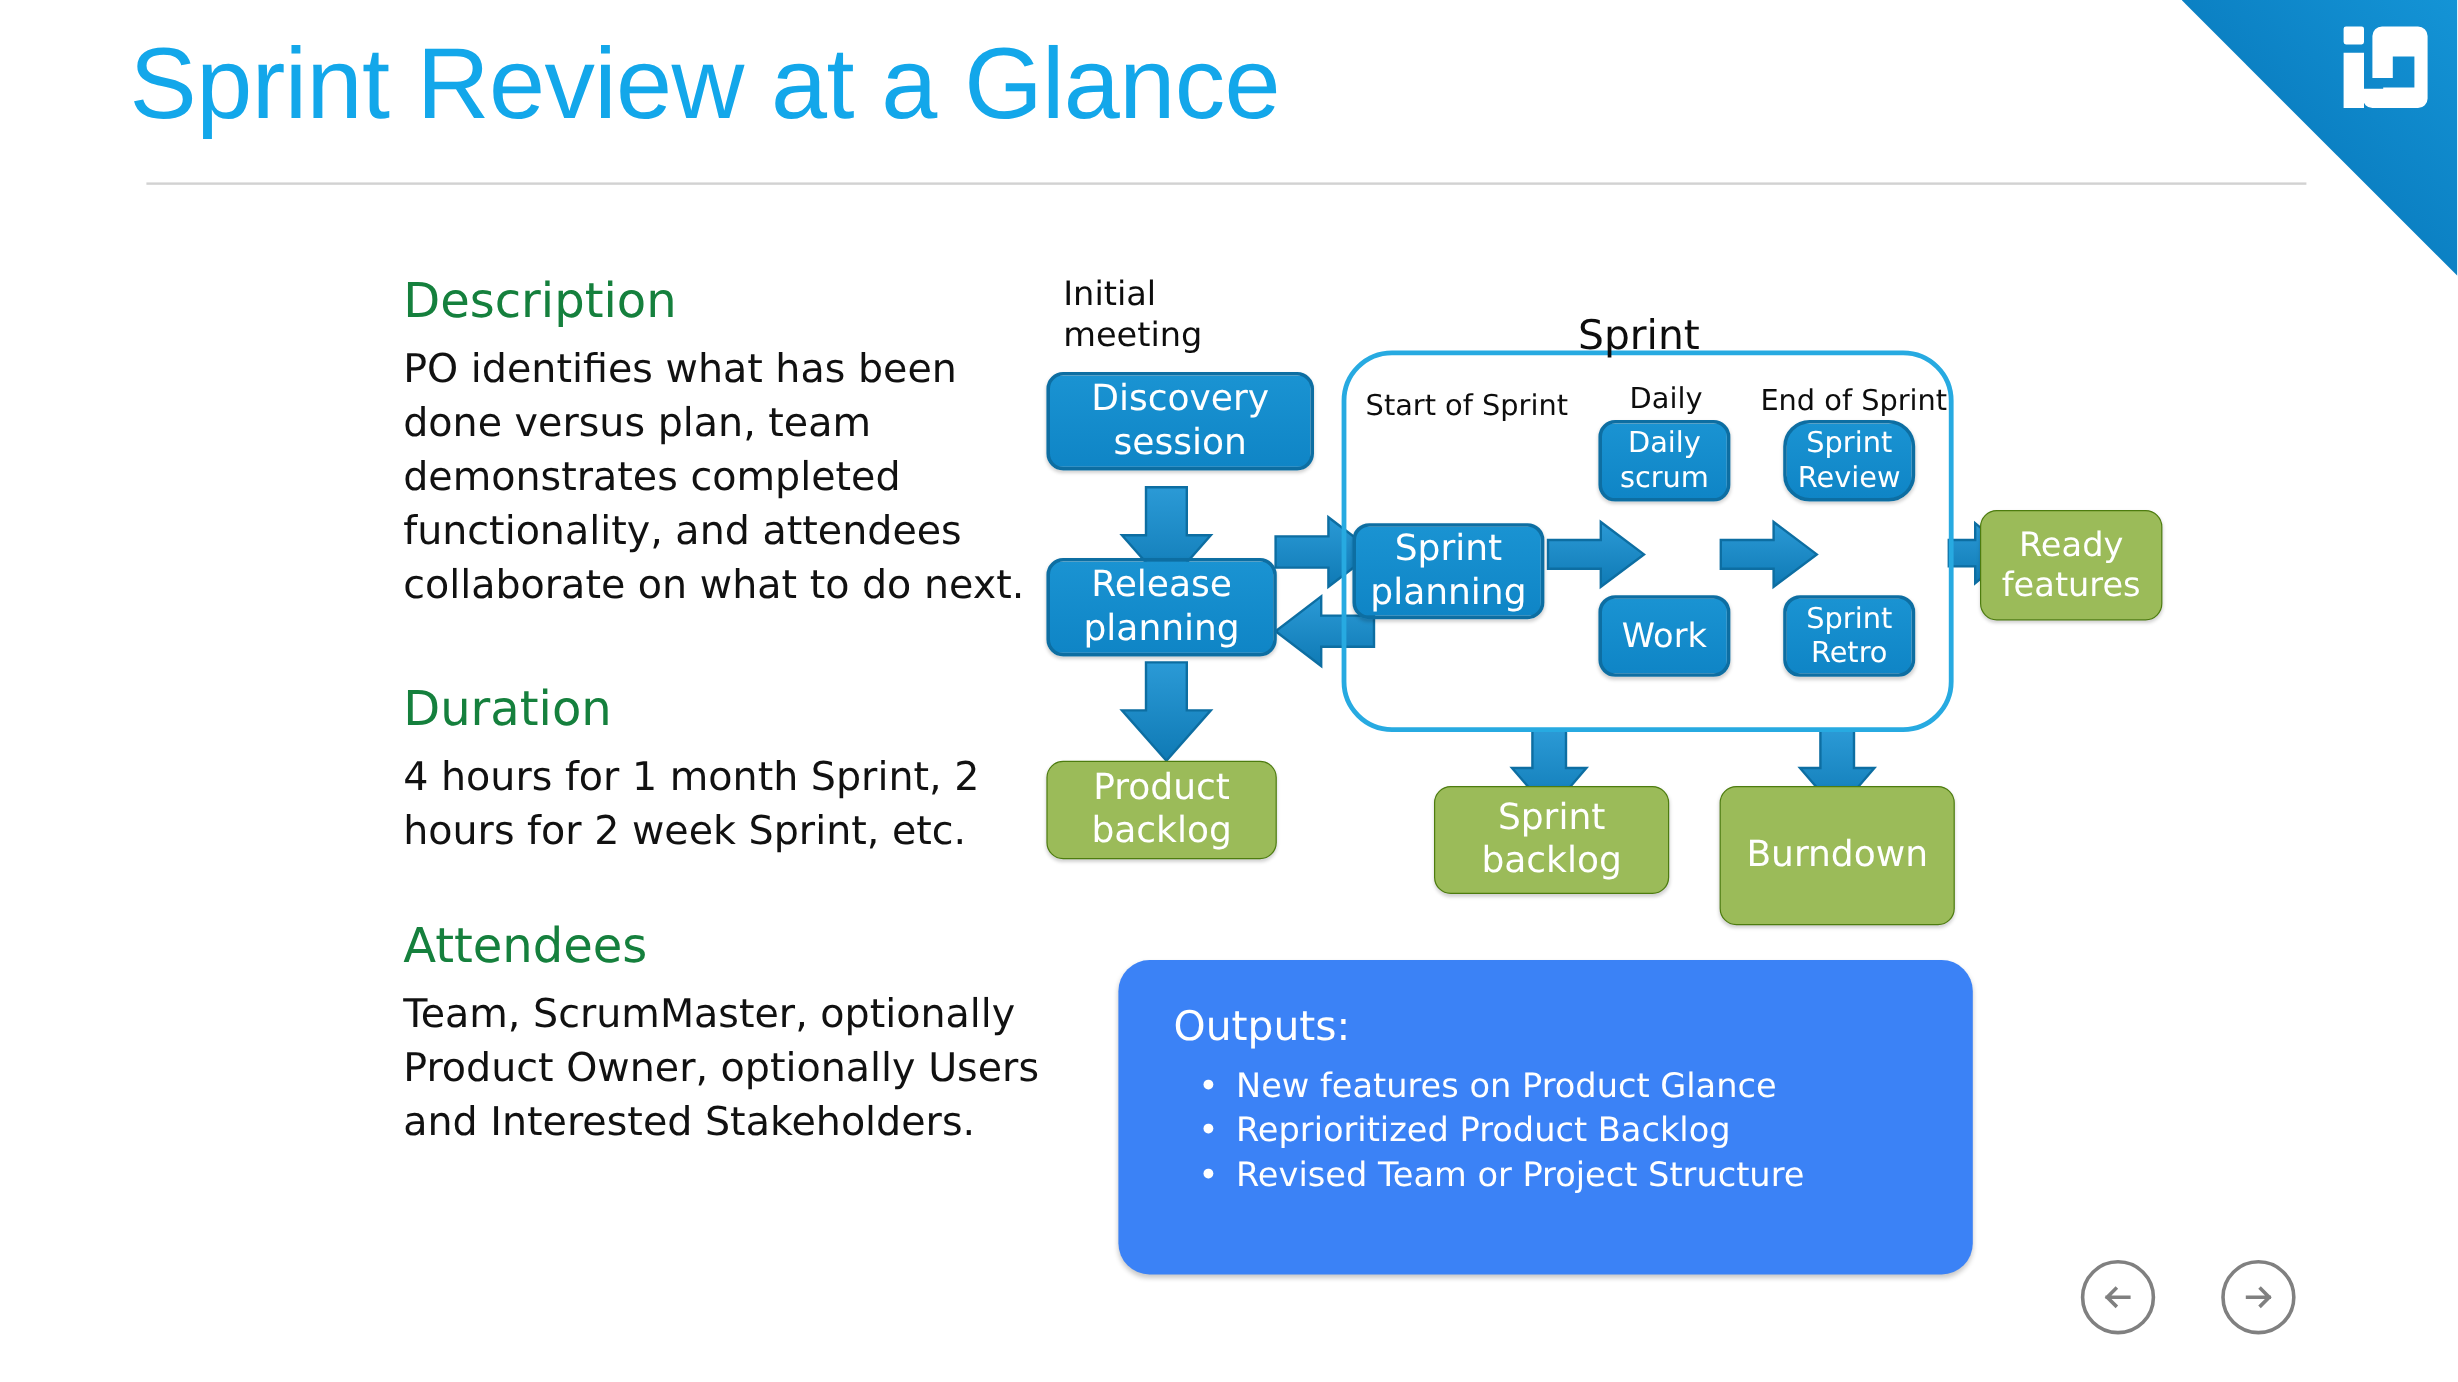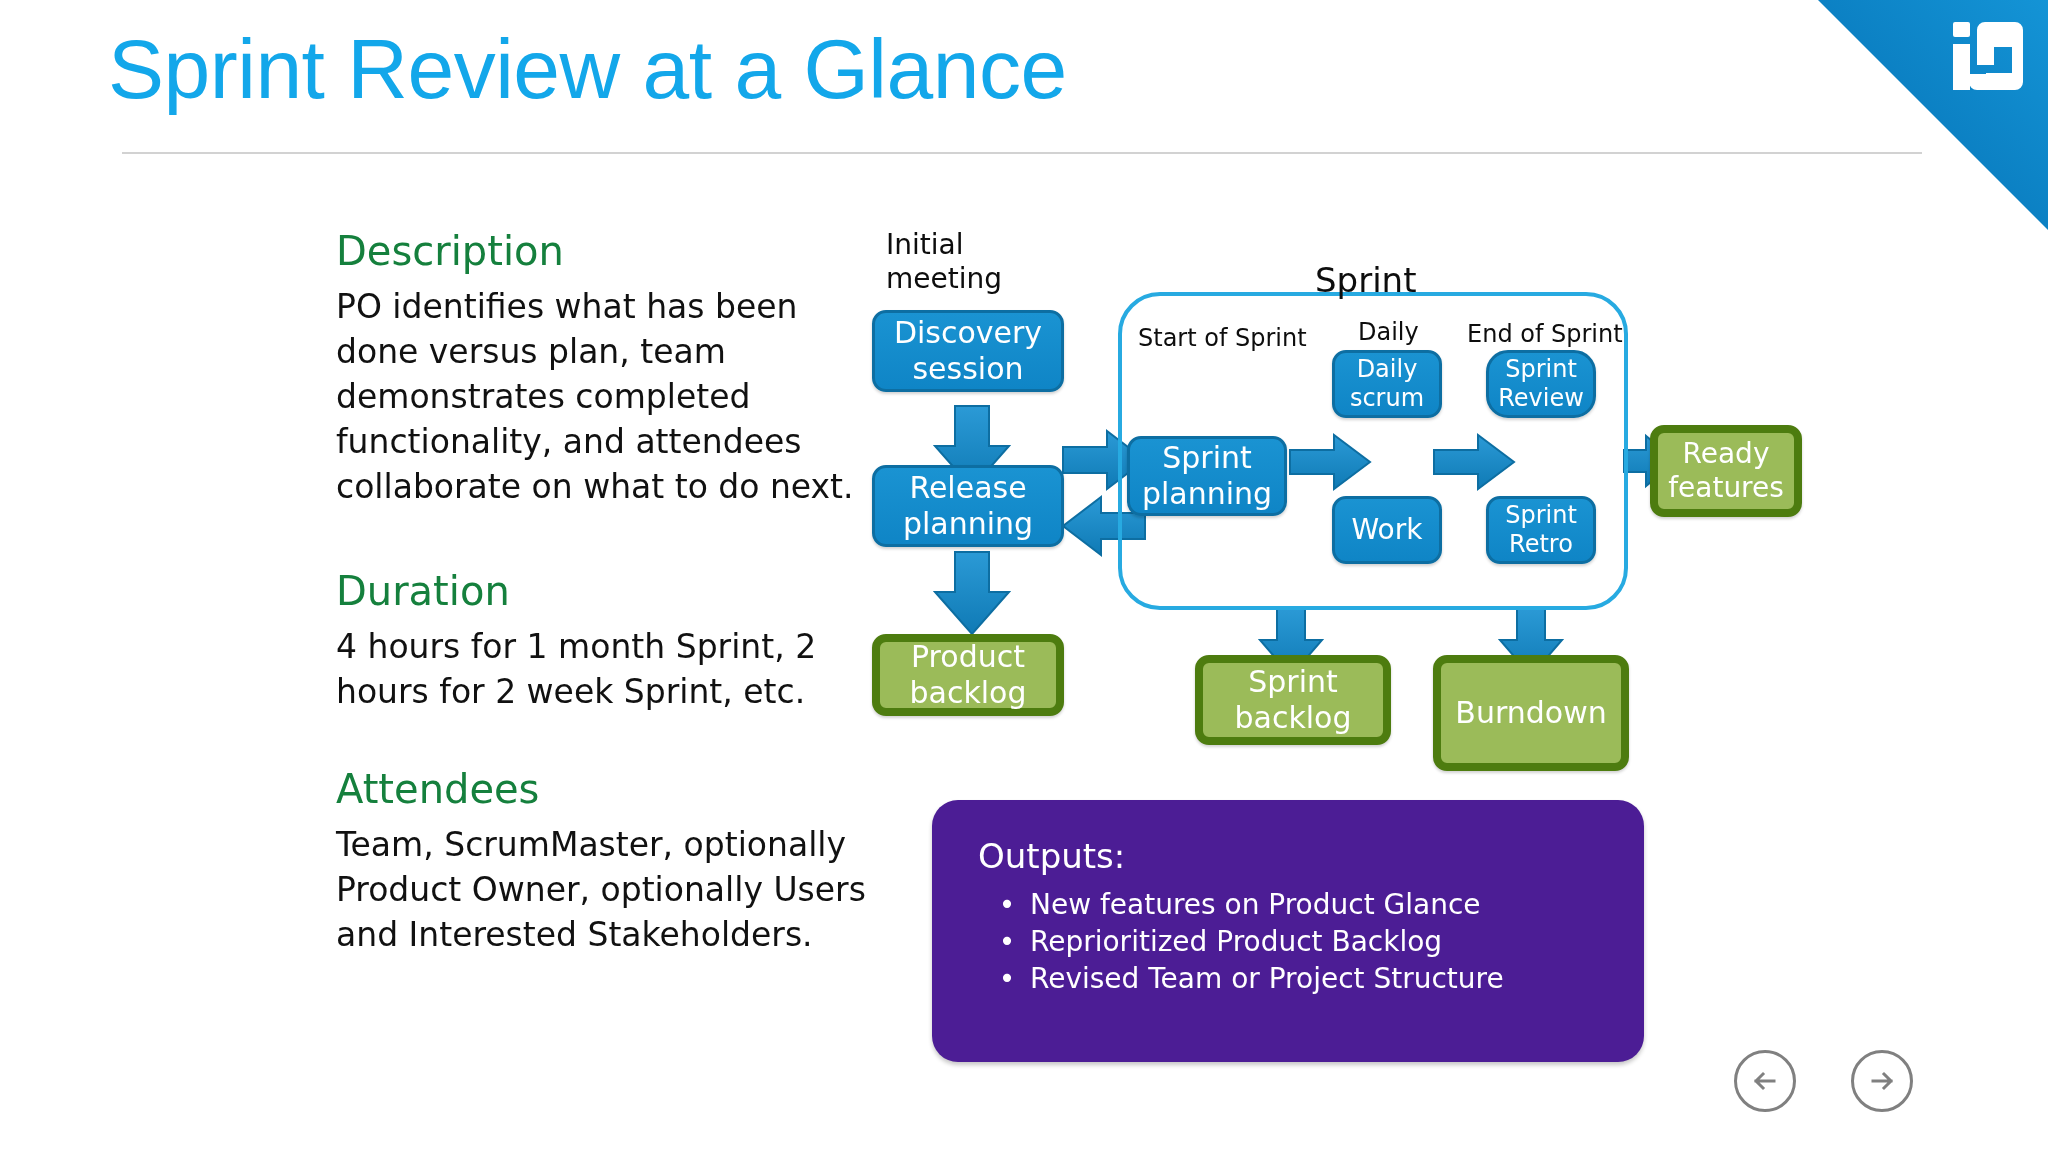--- a/index.html
+++ b/index.html
@@ -98,21 +98,21 @@
     line-height: 1.2;
     border-radius: 14px;
   }
   .node.blue {
     background: linear-gradient(180deg, #1a93d2 0%, #0f85c6 100%);
     border: 3px solid #0d6ea2;
     box-shadow: 0 2px 3px rgba(0,0,0,0.18);
   }
   .node.green {
     background: #9bbb59;
-    border: 8px solid #4d7c0f;
+    border: 1px solid #4d7c0f;
     box-shadow: 0 2px 3px rgba(0,0,0,0.18);
   }
 
   .dlabel {
     position: absolute;
     font-family: "DejaVu Sans", sans-serif;
     color: #0d0d0d;
     line-height: 1.2;
     white-space: pre-line;
   }
@@ -130,21 +130,21 @@
     background: transparent;
   }
 
   
   #outputs-panel {
     position: absolute;
     left: 932px;
     top: 800px;
     width: 712px;
     height: 262px;
-    background: #4c1d95;
+    background: #3b82f6;
     border-radius: 26px;
     box-shadow: 0 3px 4px rgba(0,0,0,0.22);
     box-sizing: border-box;
     padding: 36px 0 0 46px;
     color: #ffffff;
     font-family: "DejaVu Sans", sans-serif;
   }
   #outputs-title { font-size: 34px; line-height: 1.2; margin-bottom: 10px; }
   .out-item {
     display: flex;
@@ -223,21 +223,21 @@
 
   <div id="sprint-frame"></div>
 
   <div class="dlabel" style="left:886px; top:228px; font-size:28px;">Initial
 meeting</div>
   <div class="dlabel" style="left:1315px; top:260px; font-size:34px;">Sprint</div>
   <div class="dlabel" style="left:1138px; top:324px; font-size:24px;">Start of Sprint</div>
   <div class="dlabel" style="left:1358px; top:318px; font-size:24px;">Daily</div>
   <div class="dlabel" style="left:1467px; top:320px; font-size:24px;">End of Sprint</div>
 
-  <div class="node blue" style="left:872px; top:310px; width:192px; height:82px; font-size:30px;">Discovery
+  <div class="node blue" style="left:872px; top:310px; width:223px; height:82px; font-size:30px;">Discovery
 session</div>
 
   <div class="node blue" style="left:872px; top:465px; width:192px; height:82px; font-size:30px;">Release
 planning</div>
 
   <div class="node green" style="left:872px; top:634px; width:192px; height:82px; font-size:30px;">Product
 backlog</div>
 
   <div class="node blue" style="left:1127px; top:436px; width:160px; height:80px; font-size:30px;">Sprint
 planning</div>

